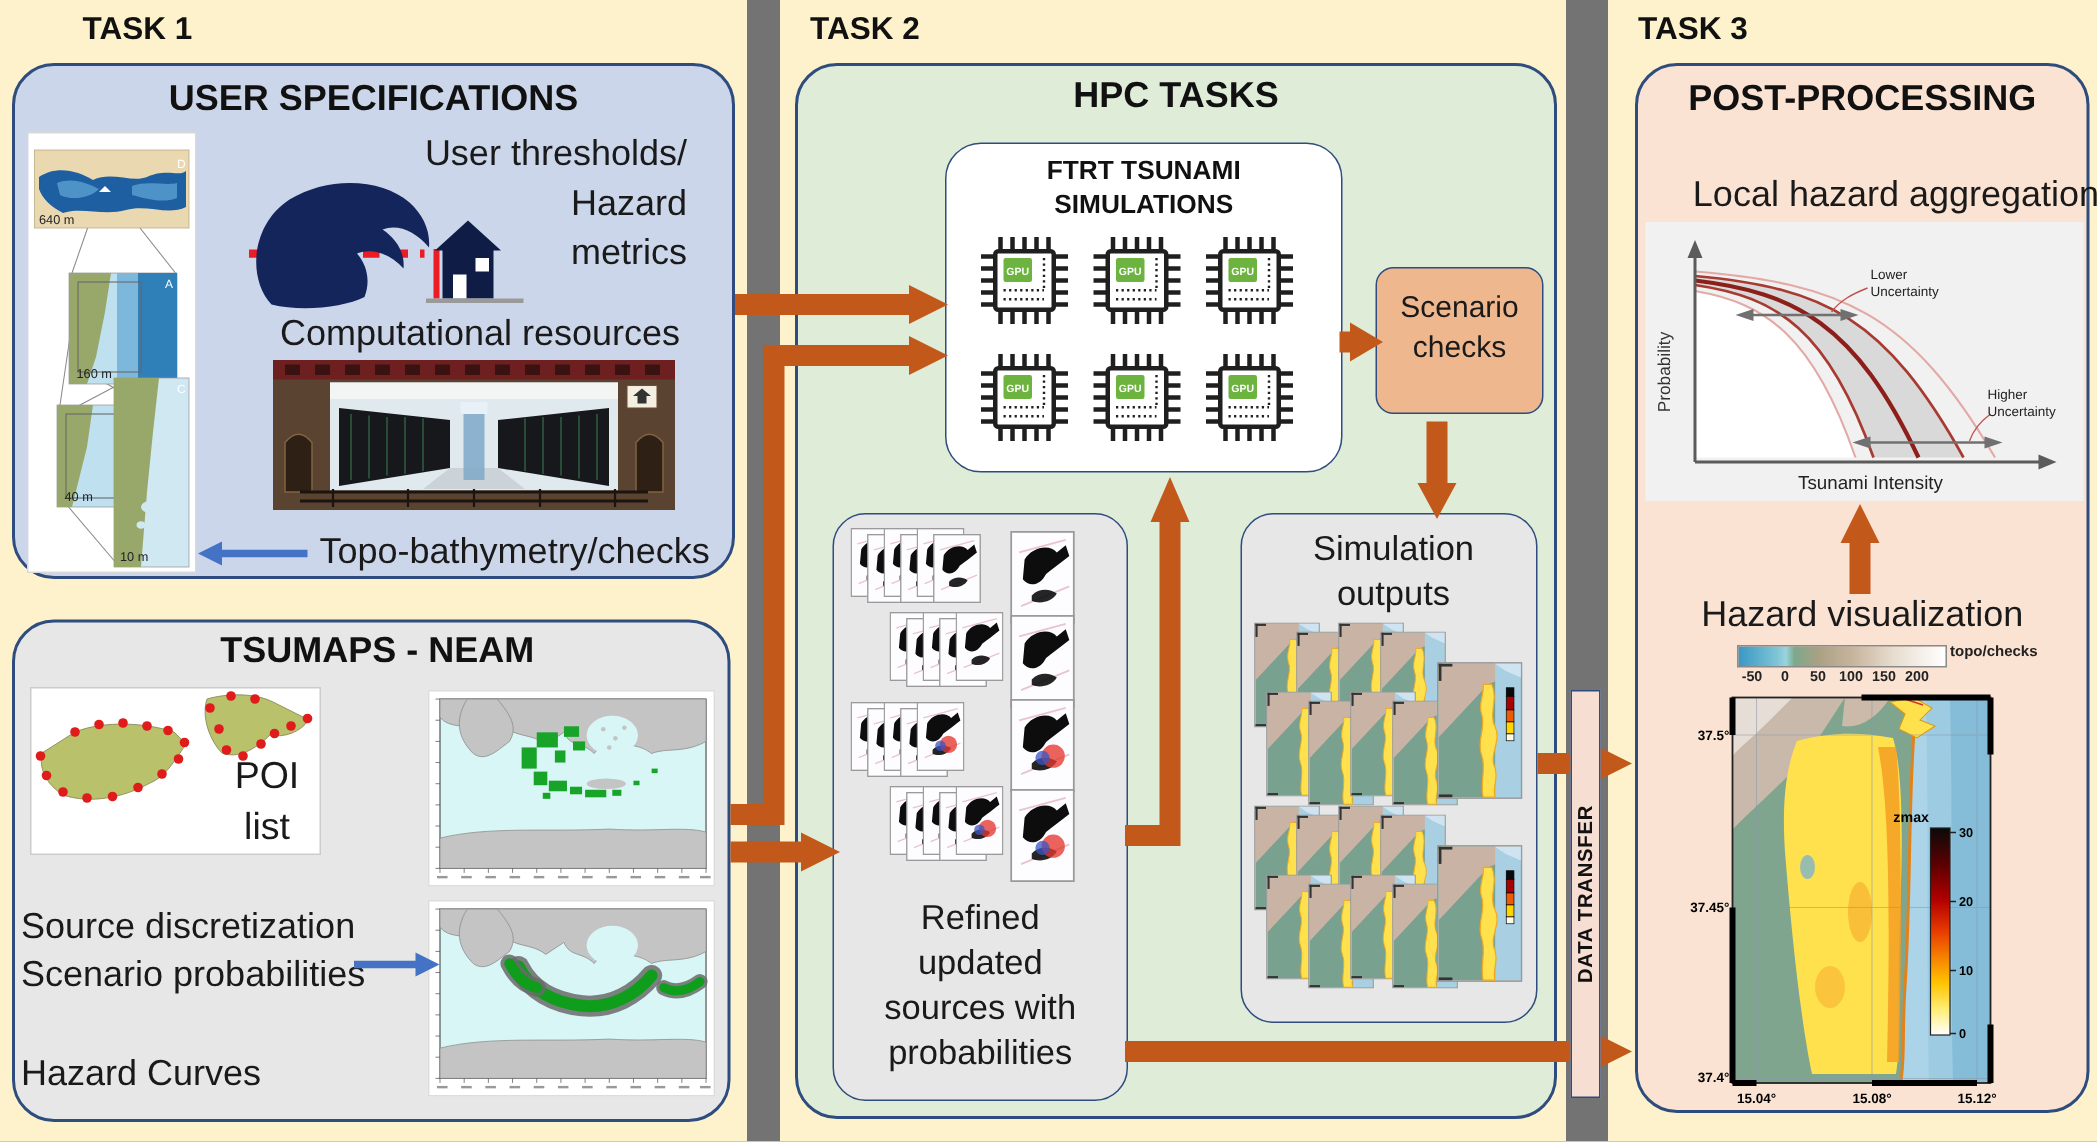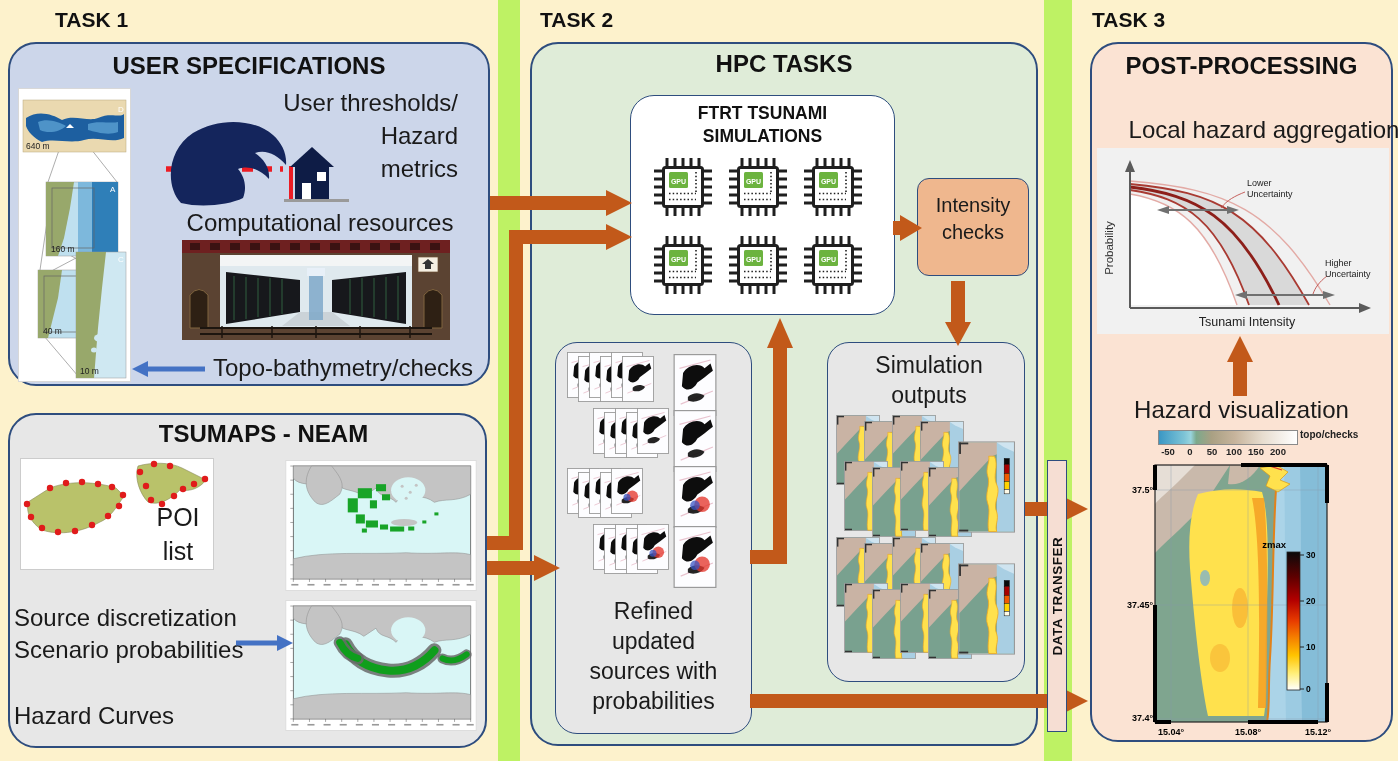--- a/index.html
+++ b/index.html
@@ -1,16 +1,16 @@
 <!DOCTYPE html>
 <html><head>
 <meta charset="utf-8">
 <style>
   html,body{margin:0;padding:0;background:#fff;}
-  #canvas{position:relative;width:1398px;height:761px;background:#bef264;overflow:hidden;
+  #canvas{position:relative;width:1398px;height:761px;background:#737373;overflow:hidden;
           font-family:"Liberation Sans",sans-serif;color:#1a1a1a;}
   .abs{position:absolute;}
   .col{position:absolute;top:0;height:761px;background:#fdf2cc;}
   .task-label{position:absolute;font-size:21px;font-weight:bold;color:#111;}
   .bigbox{position:absolute;border:2px solid #2e4d7e;border-radius:28px;box-sizing:border-box;}
   .smallbox{position:absolute;border:1.5px solid #2e4d7e;box-sizing:border-box;}
   .boxtitle{position:absolute;font-size:24px;font-weight:bold;text-align:center;color:#111;}
   .txt{position:absolute;font-size:24px;color:#1a1a1a;line-height:32px;}
   .ctr{text-align:center;}
   .rt{text-align:right;}
@@ -157,21 +157,21 @@
         <line x1="90" y1="86" x2="90" y2="98"></line>
         <line x1="134" y1="86" x2="134" y2="98"></line>
         <line x1="178" y1="86" x2="178" y2="98"></line>
         <line x1="228" y1="86" x2="228" y2="98"></line>
       </g>
   </svg>
 
   <div class="txt" style="left:213px;top:352px;">Topo-bathymetry/checks</div>
 
   <div class="bigbox" style="left:8px;top:413px;width:479px;height:335px;background:#e7e7e7;"></div>
-  <div class="boxtitle" style="left:24px;top:420px;width:479px;">TSUMAPS - NEAM</div>
+  <div class="boxtitle" style="left:12px;top:420px;width:479px;">TSUMAPS - NEAM</div>
 
   <svg class="abs" style="left:20px;top:458px;" width="194" height="112" viewBox="0 0 194 112">
     <rect x="0.5" y="0.5" width="193" height="111" fill="#fff" stroke="#ccc"></rect>
     <path d="M8,44 L30,30 C50,22 78,24 96,30 L104,38 C96,50 90,60 80,64 C62,74 40,78 22,72 C10,64 6,54 8,44 Z" fill="#b9c26a" stroke="#8a8a5a" stroke-width="0.6"></path>
     <path d="M118,8 C132,4 150,4 162,10 L186,22 C180,30 170,34 160,32 C150,42 138,48 128,44 C120,36 114,20 118,8 Z" fill="#b9c26a" stroke="#8a8a5a" stroke-width="0.6"></path>
     <g fill="#e01b1b">
       <circle cx="30" cy="30" r="3.2"></circle>
         <circle cx="46" cy="25" r="3.2"></circle>
         <circle cx="62" cy="24" r="3.2"></circle>
         <circle cx="78" cy="26" r="3.2"></circle>
@@ -524,21 +524,21 @@
     <g stroke="#1f1f1f" stroke-width="1.6" stroke-dasharray="1.5,2.2" fill="none">
       <line x1="17" y1="37.5" x2="44" y2="37.5"></line>
           <line x1="44" y1="16" x2="44" y2="37.5"></line>
           <line x1="17" y1="43.5" x2="44" y2="43.5"></line>
     </g>
       </svg>
     </div>
 
   <div class="smallbox" style="left:917px;top:178px;width:112px;height:98px;background:#efb78e;border-radius:12px;"></div>
   <div class="txt ctr" style="left:917px;top:192px;width:112px;font-size:20px;line-height:27px;">
-    <div>Intensity</div>
+    <div>Scenario</div>
     <div>checks</div>
   </div>
 
   <div class="smallbox" style="left:555px;top:342px;width:197px;height:392px;background:#e7e7e7;border-radius:22px;"></div>
   <div class="montage" style="left:567px;top:352px;width:172px;height:238px;">
       <svg style="position:absolute;left:0px;top:0px" width="32" height="46" viewBox="0 0 36 52">
     <rect x="0.5" y="0.5" width="35" height="51" fill="#fdfdff" stroke="#9a9a9a"></rect>
     <path d="M5,12 L31,5 M6,42 L33,31" stroke="#e9c3cf" stroke-width="1" fill="none"></path>
     <path d="M8,16 C12,9 22,7 26,12 L31,8 L33,14 C28,18 24,21 20,24 C17,30 11,32 7,27 Z" fill="#0d0d0d"></path>
     <path d="M12,36 C16,32 22,32 26,35 C23,40 16,41 12,39 Z" fill="#0d0d0d" opacity="0.9"></path>

